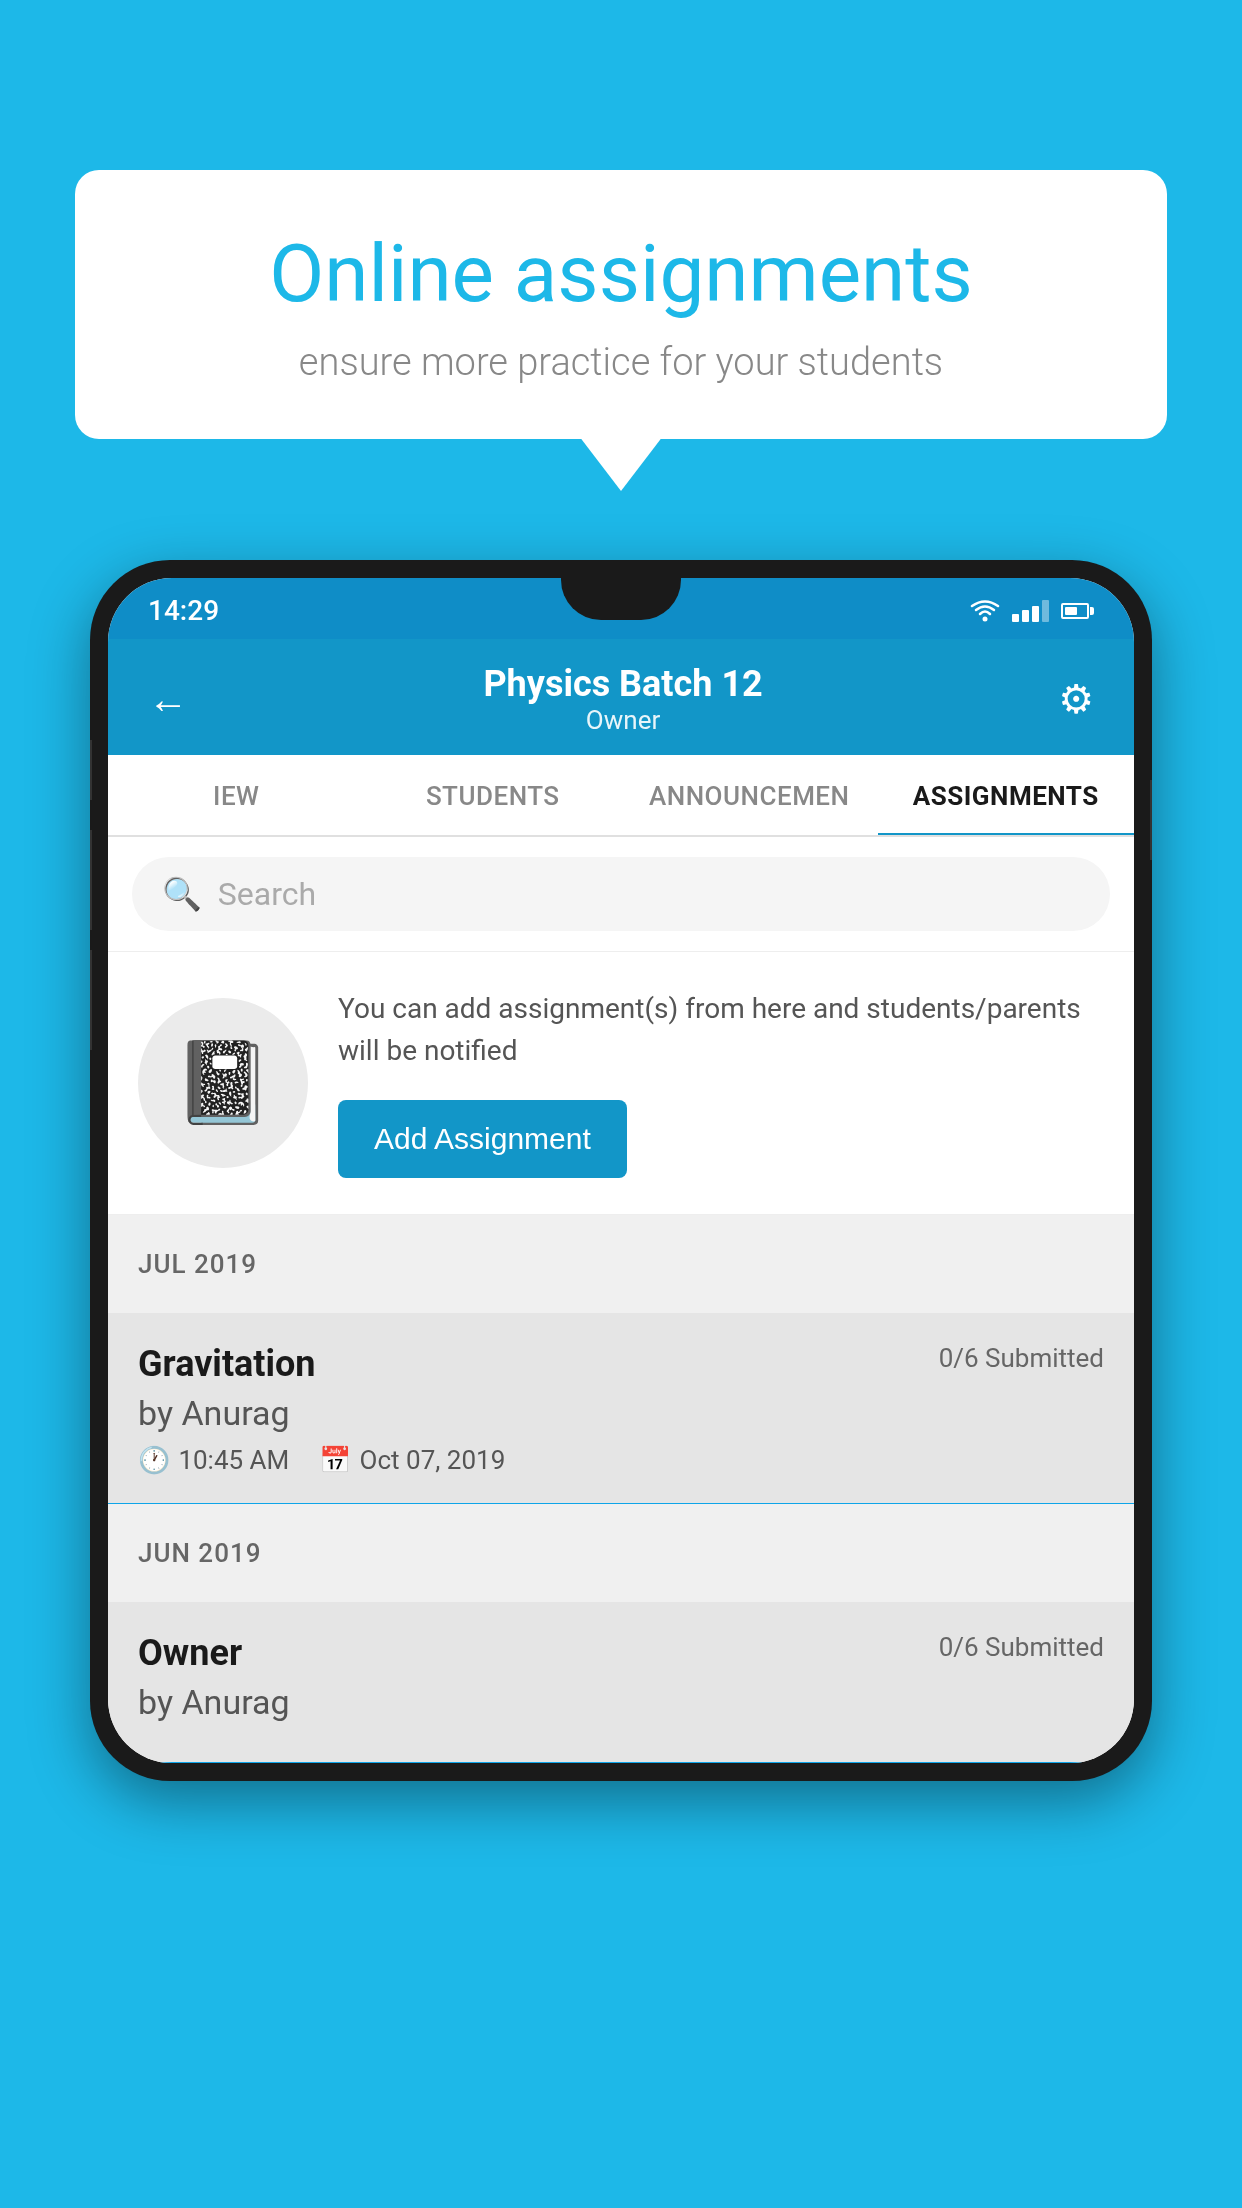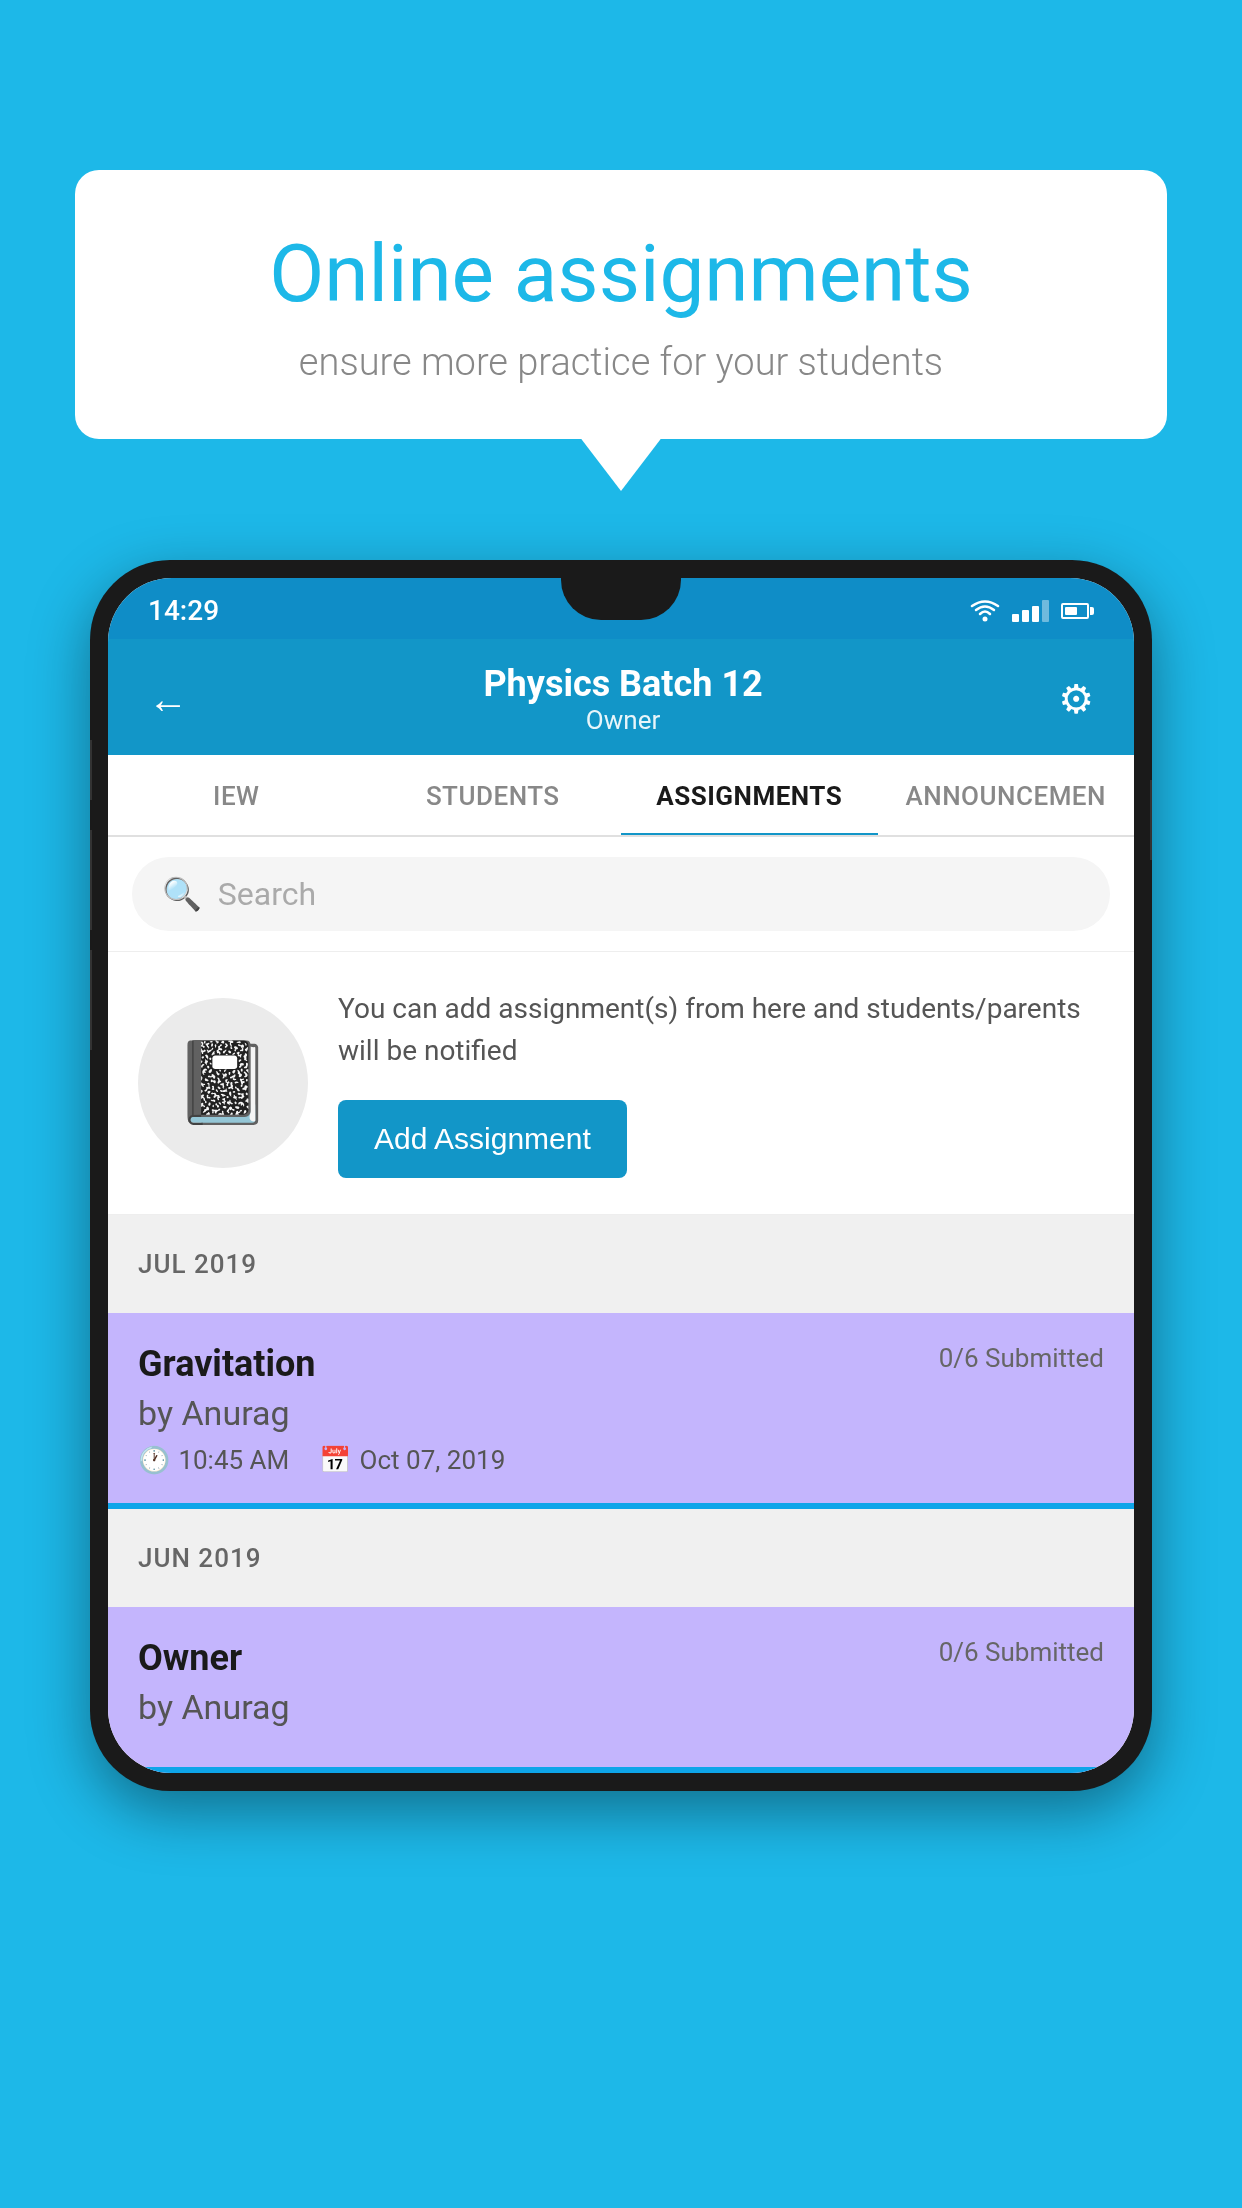--- a/index.html
+++ b/index.html
@@ -256,23 +256,23 @@
       background: #f0f0f0;
       padding: 34px 30px;
       font-size: 26px;
       color: #666;
       font-weight: 500;
       letter-spacing: 1px;
     }
 
     
     .assignment-item {
-      background: #c4b5fd;
+      background: #e5e5e5;
       padding: 30px 30px 28px;
-      border-bottom: 6px solid #0ea5e9;
+      border-bottom: 1px solid #0ea5e9;
     }
 
     .assignment-top-row {
       display: flex;
       justify-content: space-between;
       align-items: flex-start;
       margin-bottom: 8px;
     }
 
     .assignment-name {
@@ -458,22 +458,22 @@
         <div class="header-center">
           <div class="header-title">Physics Batch 12</div>
           <div class="header-subtitle">Owner</div>
         </div>
         <span class="header-gear">⚙</span>
       </div>
 
       <div class="tabs-bar">
         <div class="tab-item">IEW</div>
         <div class="tab-item">STUDENTS</div>
+        <div class="tab-item">ANNOUNCEMEN</div>
         <div class="tab-item active">ASSIGNMENTS</div>
-        <div class="tab-item">ANNOUNCEMEN</div>
       </div>
 
       <div class="search-bar">
         <div class="search-input-container">
           <span class="search-icon-unicode">🔍</span>
           <span class="search-placeholder-text">Search</span>
         </div>
       </div>
 
       <div class="promo-section">

